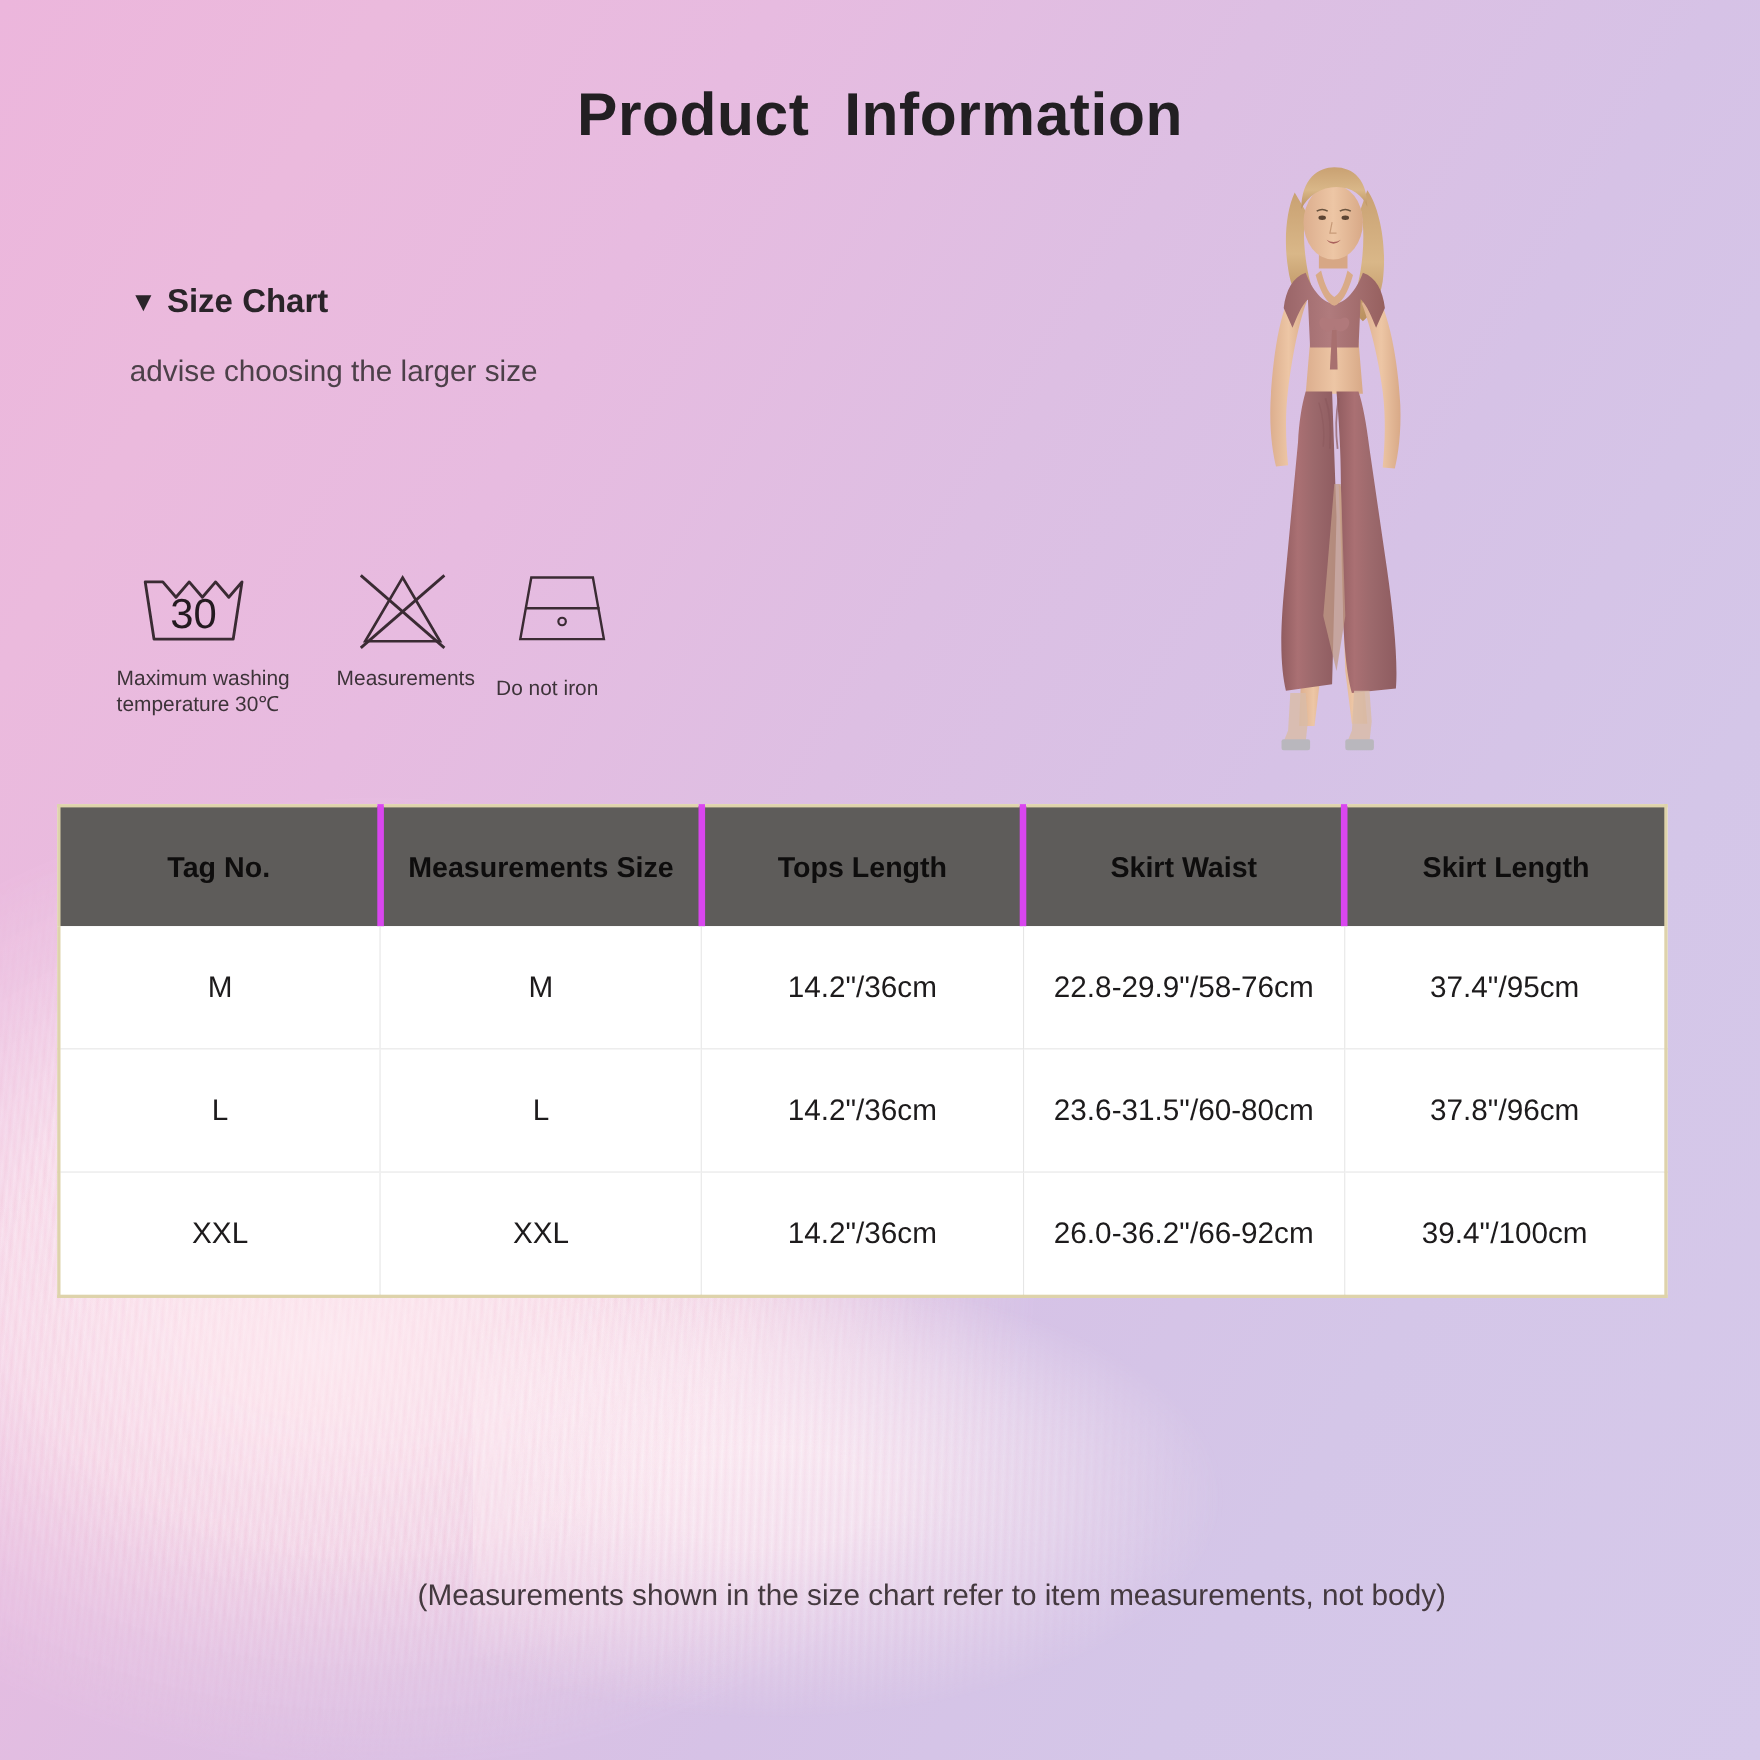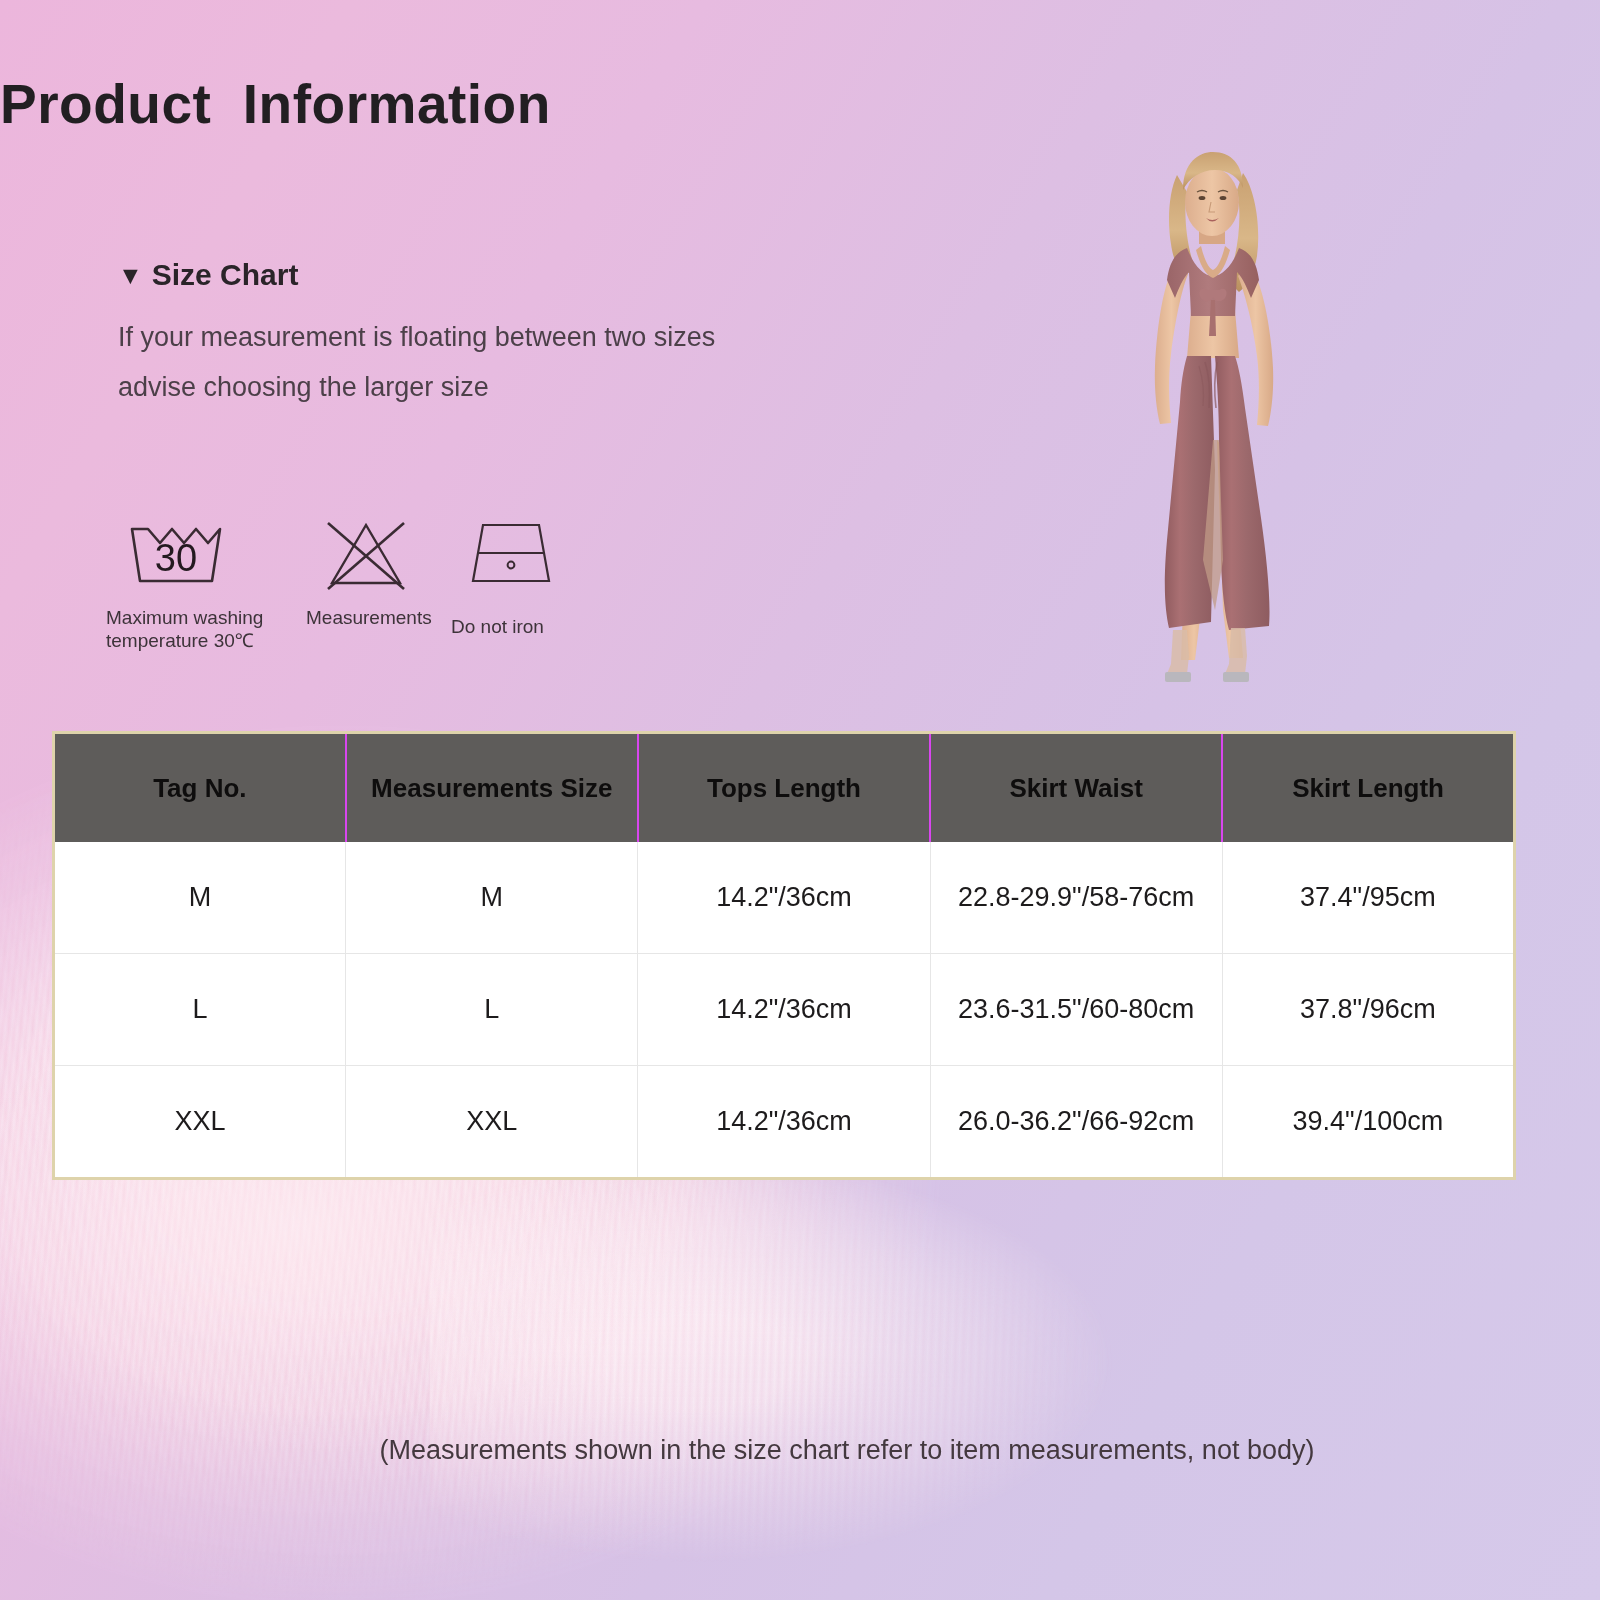--- a/index.html
+++ b/index.html
@@ -73,20 +73,21 @@
     -webkit-mask-image: radial-gradient(ellipse 470px 230px at 30% 45%, #000 20%, rgba(0,0,0,0.5) 58%, transparent 88%);
     mask-image: radial-gradient(ellipse 470px 230px at 30% 45%, #000 20%, rgba(0,0,0,0.5) 58%, transparent 88%);
   }
 
   
   .page-title {
     position: absolute;
     top: 72px;
     left: 0;
     width: 1600px;
+    text-align: center;
     font-size: 55px;
     font-weight: 700;
     color: #221f22;
     letter-spacing: 0.5px;
     white-space: pre;
   }
 
   
   .sizechart-head {
     position: absolute;
@@ -154,21 +155,21 @@
     background: #ffffff;
     border: 3px solid #ded3ab;
     table-layout: fixed;
   }
   .size-table th {
     background: #5e5c5a;
     color: #0e0d0d;
     font-size: 26px;
     font-weight: 700;
     height: 106px;
-    border-right: 2px solid #d946ef;
+    border-right: 6px solid #d946ef;
     text-align: center;
   }
   .size-table th:last-child { border-right: none; }
   .size-table td {
     height: 109px;
     font-size: 27px;
     color: #1d1b1c;
     text-align: center;
     border-right: 1px solid #e6e6e6;
     border-top: 1px solid #e6e6e6;
@@ -279,21 +280,20 @@
       <rect x="140" y="532" width="26" height="10" rx="2" fill="#b9b7bd"></rect>
     </svg>
   </div>
 
   <div class="sizechart-head">
     <span class="tri">▼</span>
     <span>Size Chart</span>
   </div>
 
   <div class="sizechart-lines">
-    <div>If your measurement is floating between two sizes</div>
     <div>advise choosing the larger size</div>
   </div>
 
   <div class="care-row">
 
     <div class="care-item w0">
       <div class="care-glyph">
         <svg width="108" height="80" viewBox="0 0 108 80">
           <path d="M10 16 L18 68 L90 68 L98 16 L86 30 L74 16 L62 30 L50 16 L38 30 L26 16 Z" fill="none" stroke="#3a2b33" stroke-width="2.6" stroke-linejoin="round"></path>
           <text x="54" y="58" text-anchor="middle" font-family="'Liberation Sans',sans-serif" font-size="38" fill="#241a20">30</text>

